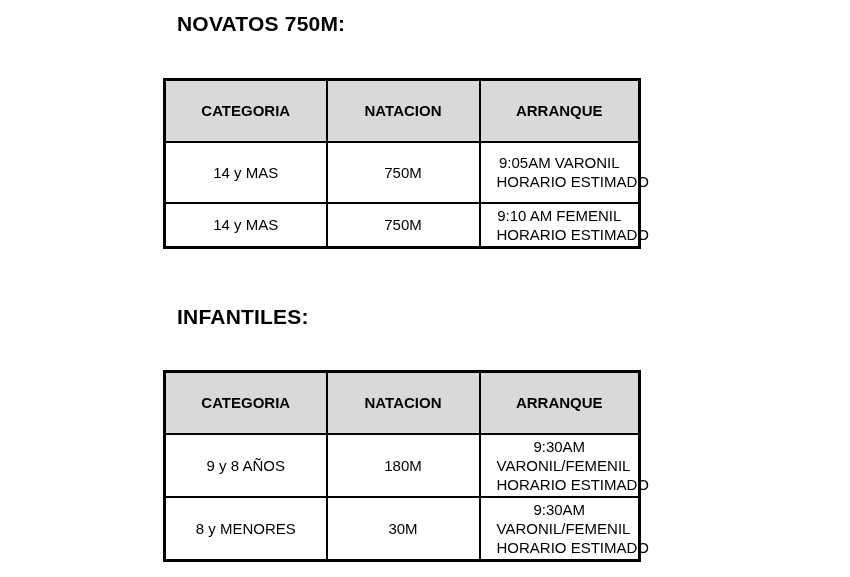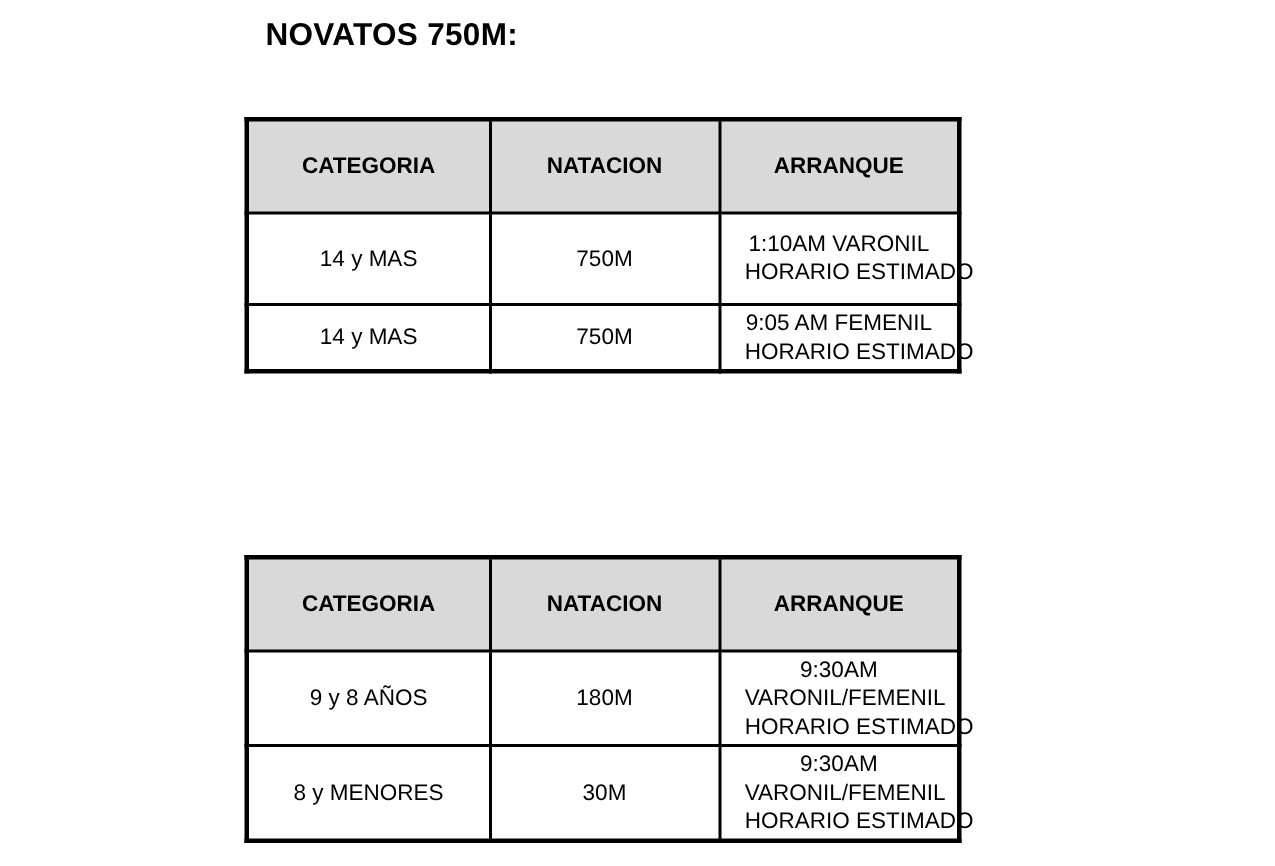--- a/index.html
+++ b/index.html
@@ -90,35 +90,36 @@
     <tbody>
         <tr class="r-head">
       <th>CATEGORIA</th>
       <th>NATACION</th>
       <th>ARRANQUE</th>
     </tr>
     <tr class="r-body1">
       <td>14 y MAS</td>
       <td>750M</td>
       <td>
-        <span class="cell-line">1:10AM VARONIL</span>
+        <span class="cell-line">9:05AM VARONIL</span>
         <span class="cell-line">HORARIO ESTIMADO</span>
       </td>
     </tr>
     <tr class="r-body2">
       <td>14 y MAS</td>
       <td>750M</td>
       <td>
-        <span class="cell-line">9:05 AM FEMENIL</span>
+        <span class="cell-line">9:10 AM FEMENIL</span>
         <span class="cell-line">HORARIO ESTIMADO</span>
       </td>
     </tr>
   </tbody>
     </table>
 
+  <div class="section-title title-infantiles">INFANTILES:</div>
 
   <table class="sched table-infantiles">
     <colgroup>
       <col class="c-categoria">
       <col class="c-natacion">
       <col class="c-arranque">
     </colgroup>
     <tbody>
         <tr class="r-head">
       <th>CATEGORIA</th>

